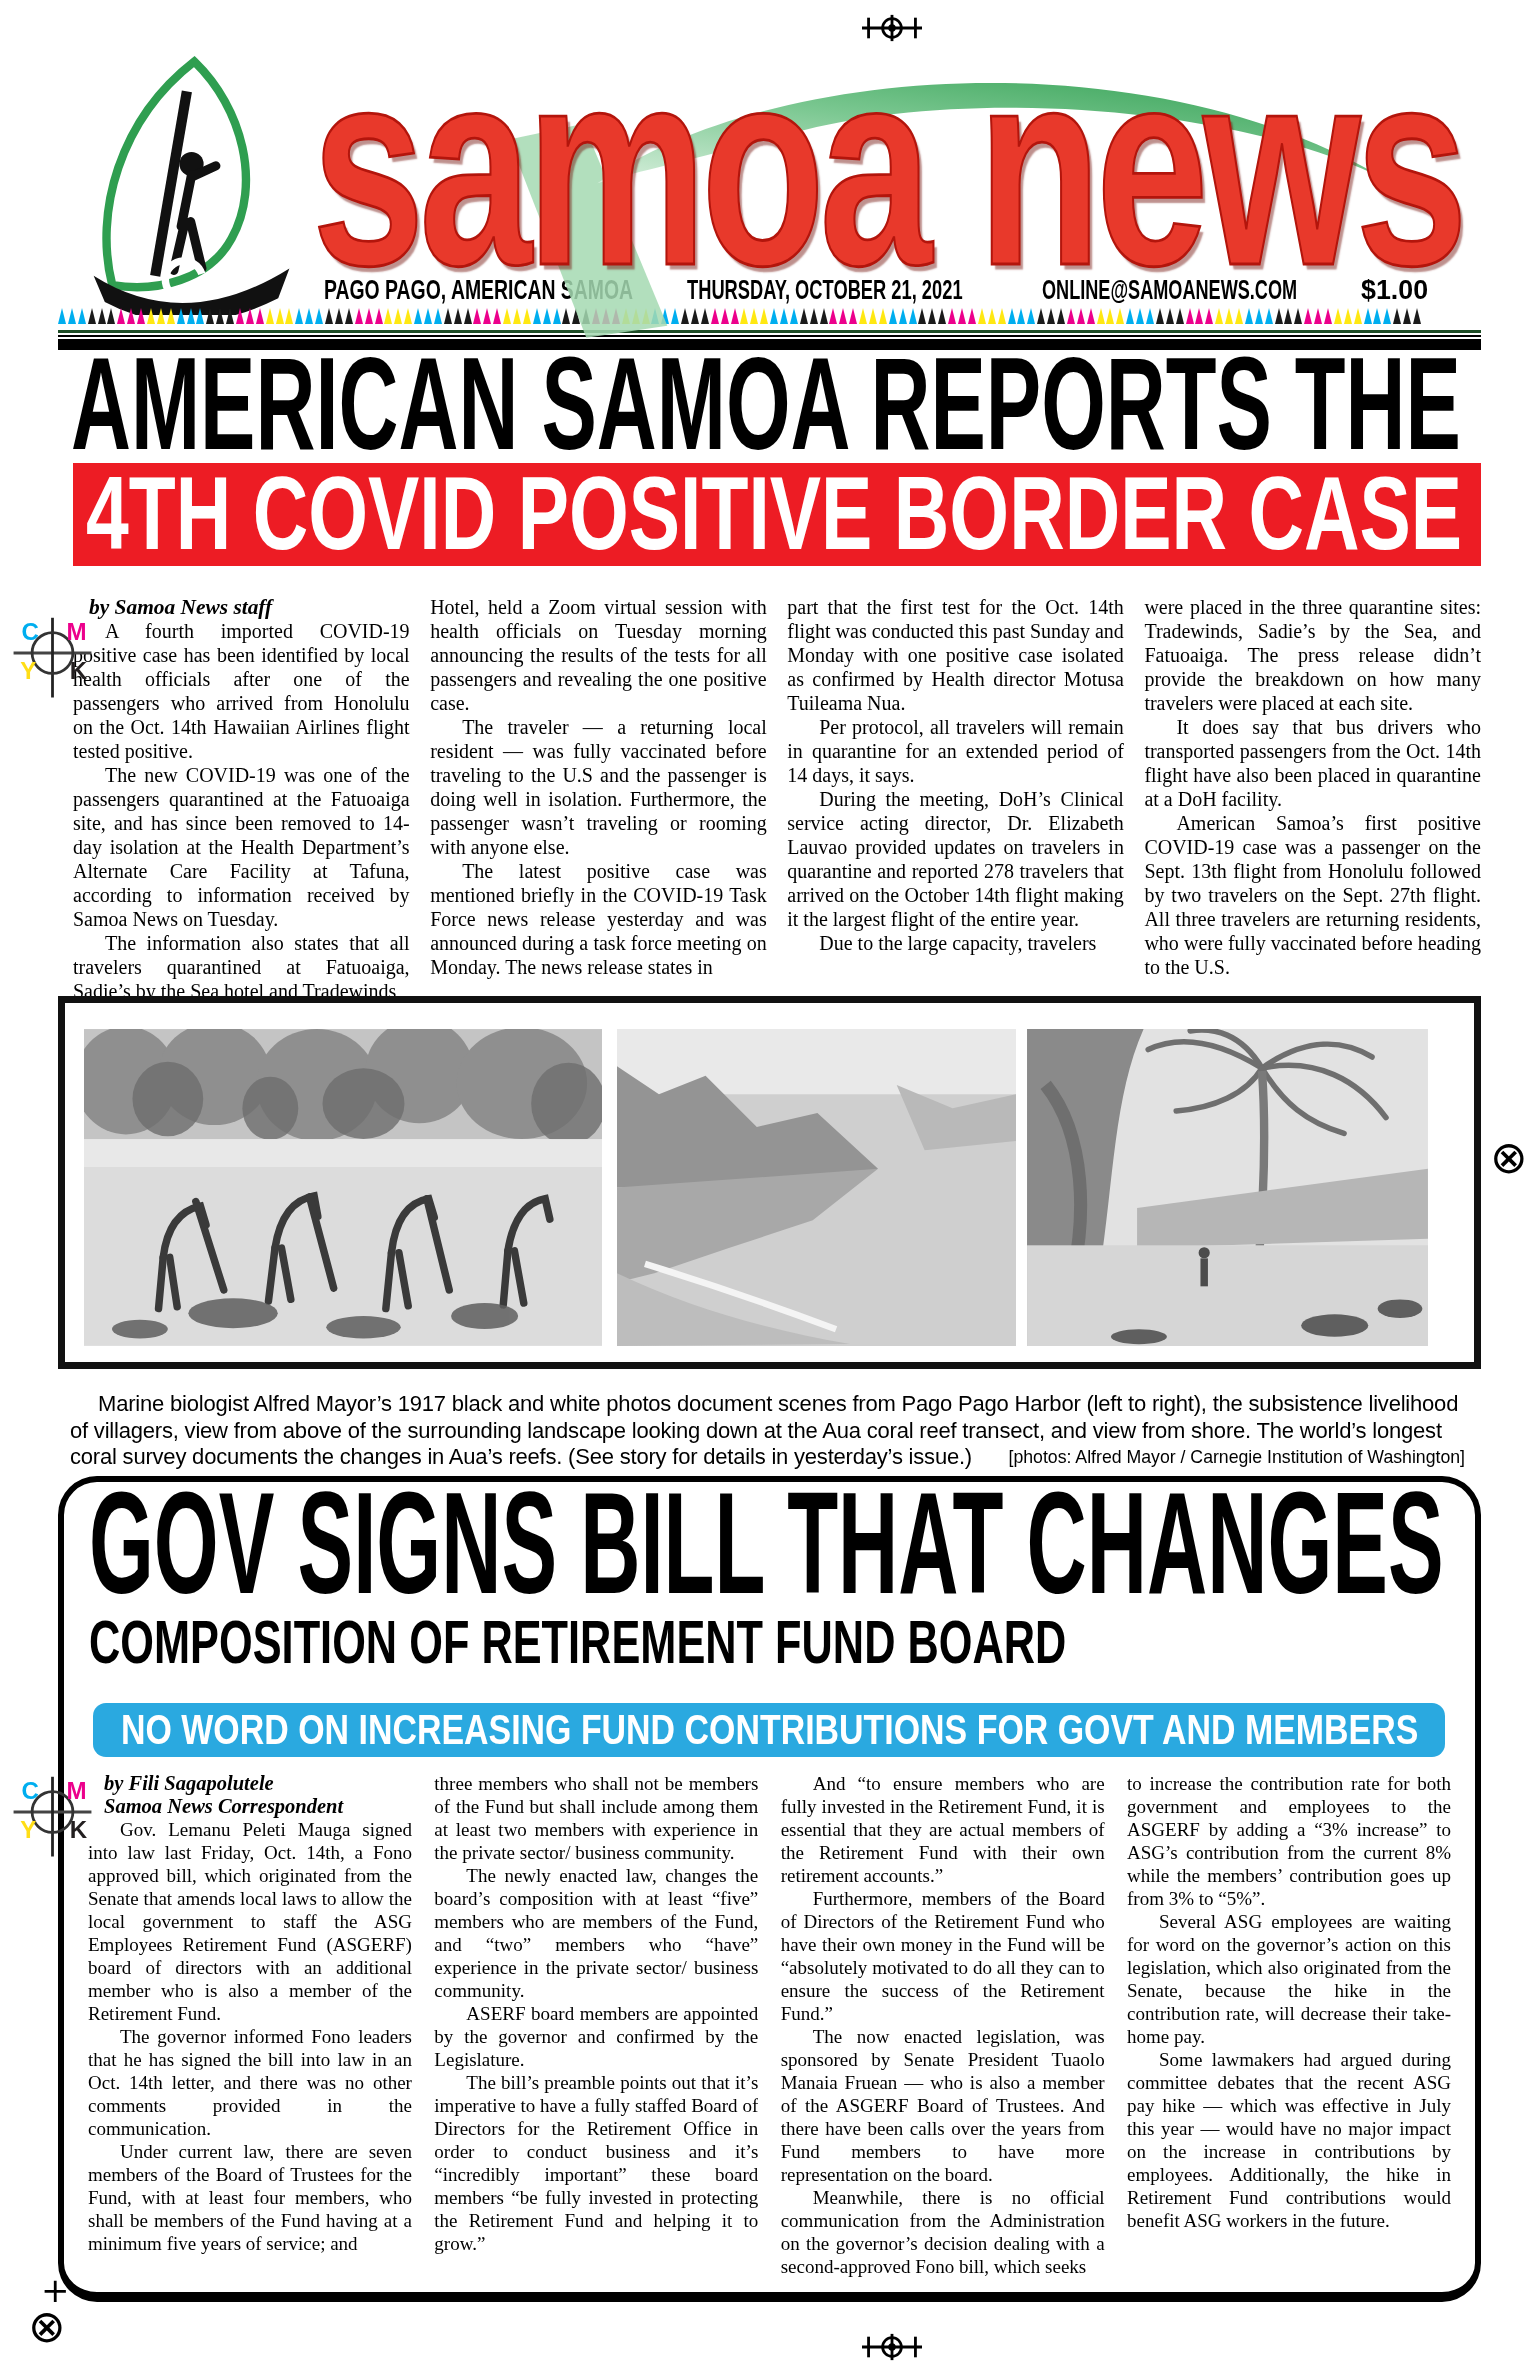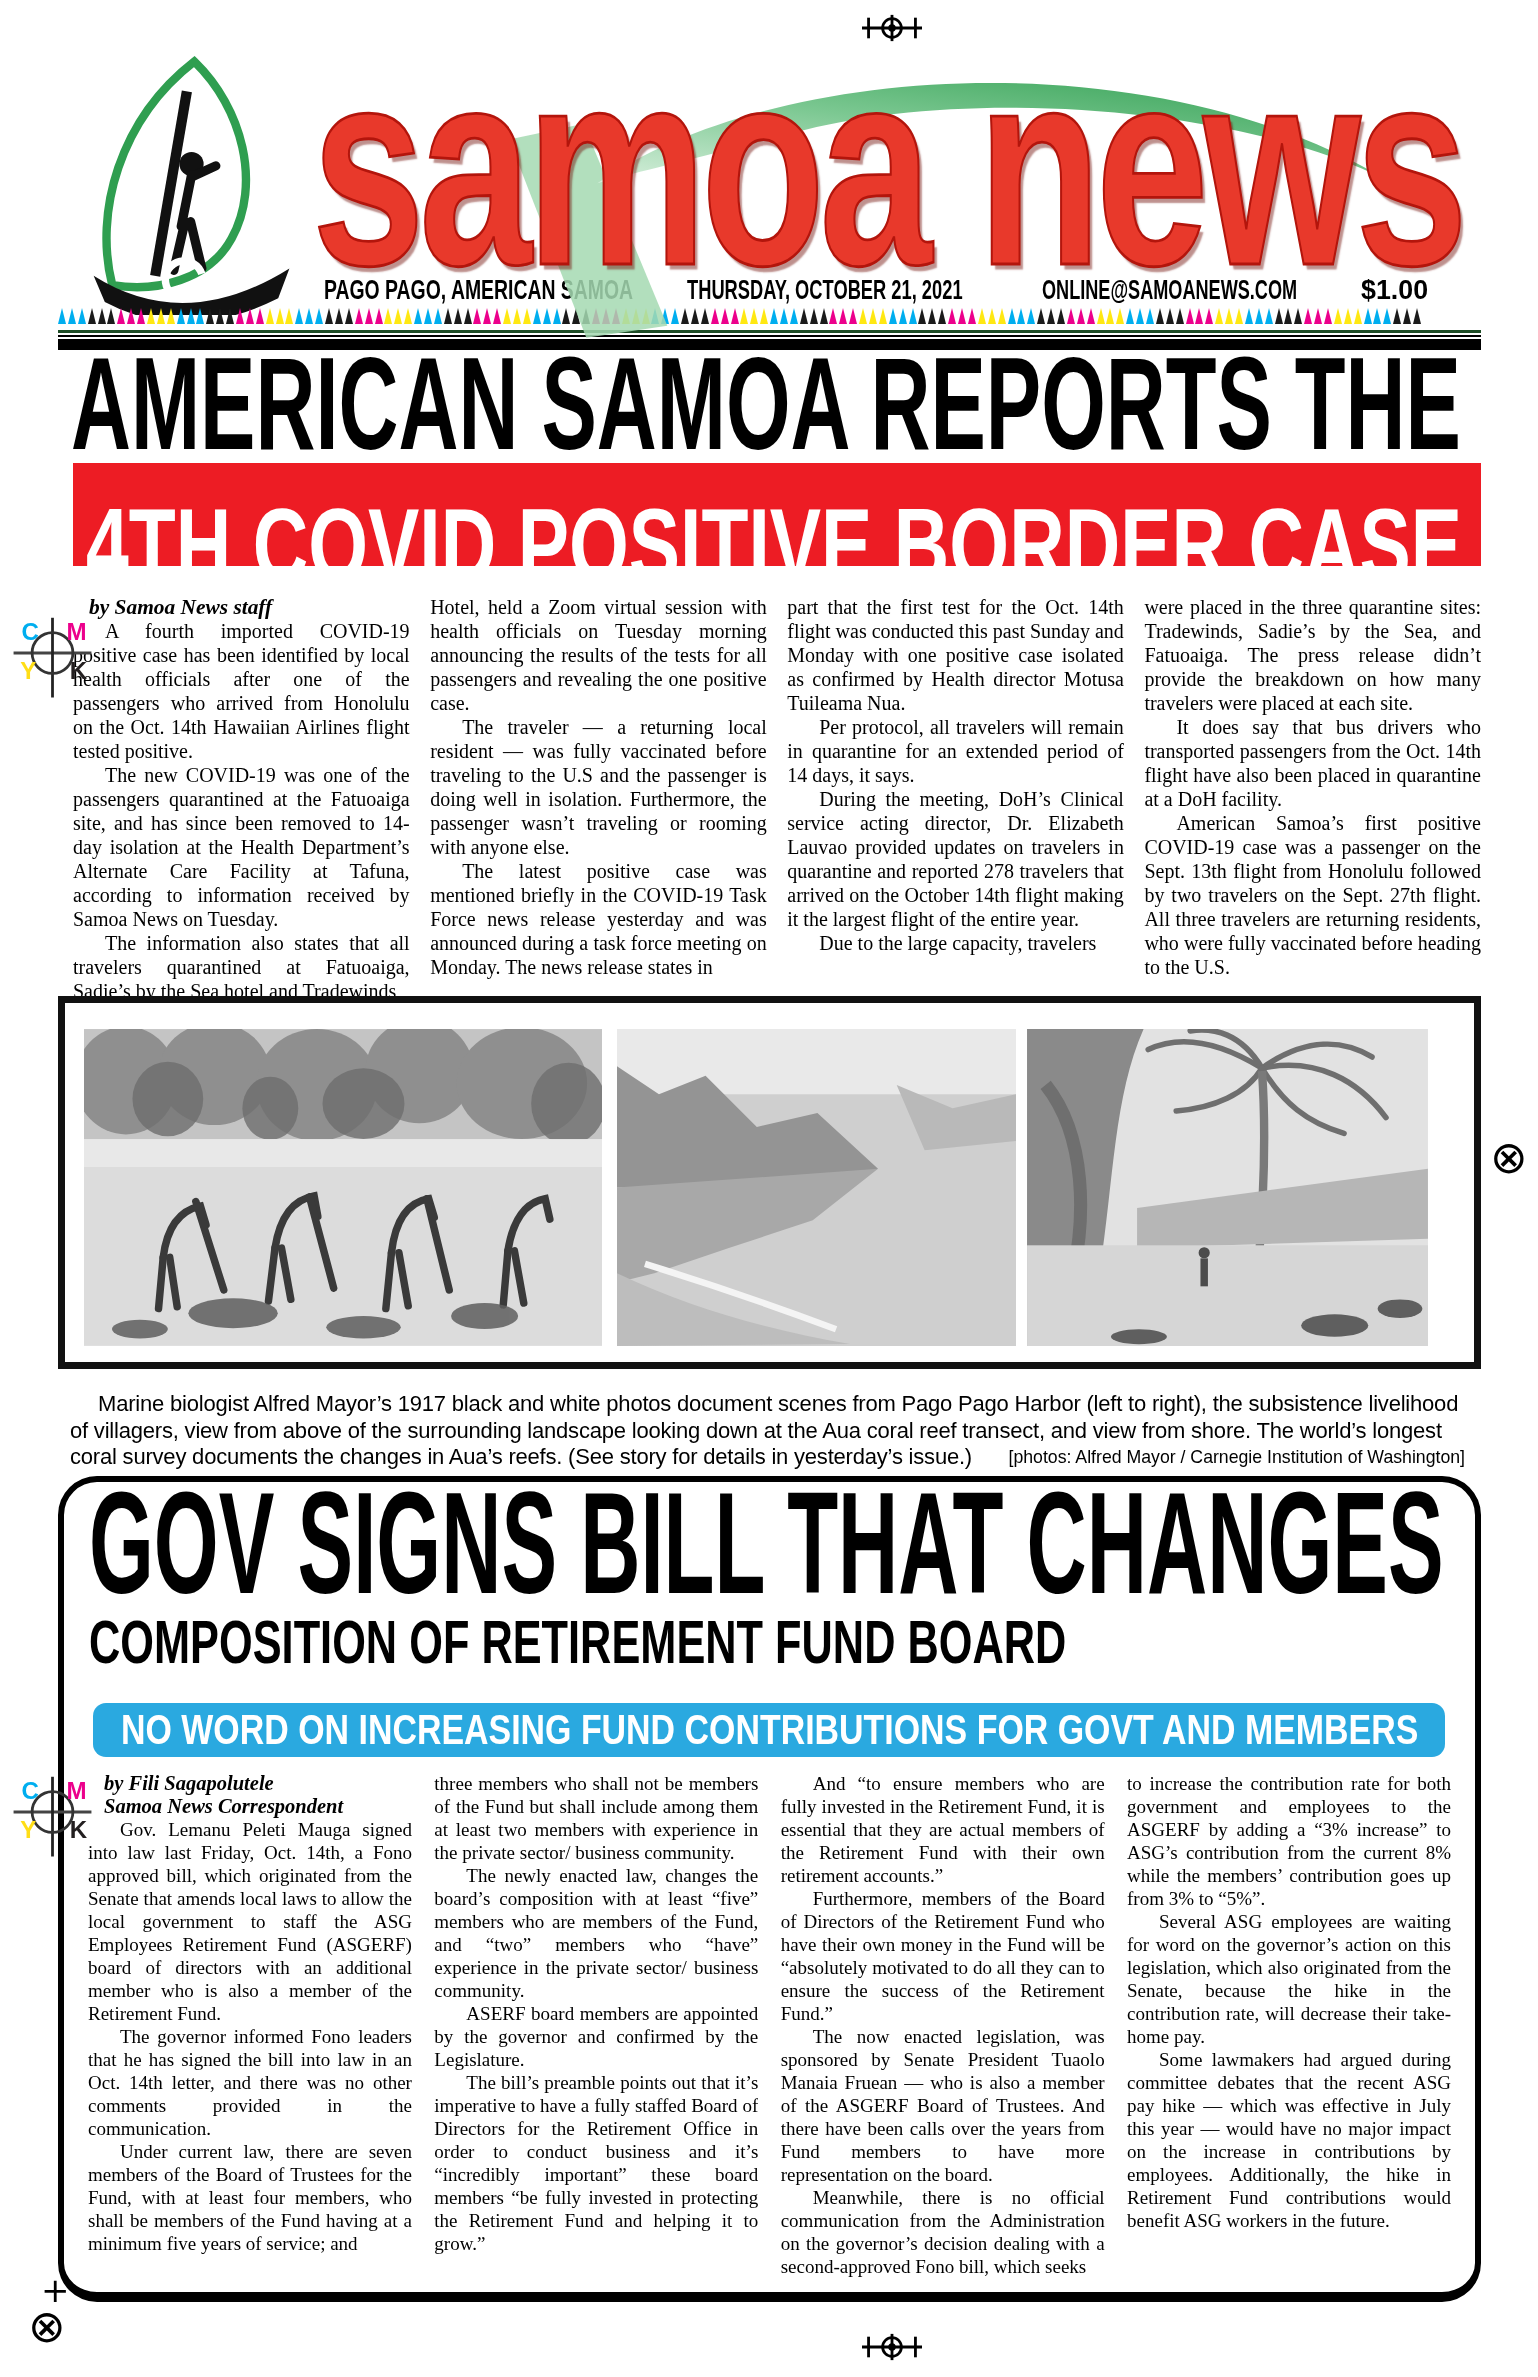--- a/index.html
+++ b/index.html
@@ -15,21 +15,21 @@
             text-shadow:4.7px 5.6px 1.9px rgba(110,10,5,.45);
             letter-spacing:-7.5px;}
   .info-item{font-family:"Liberation Sans",sans-serif;font-weight:700;font-size:27px;line-height:32px;}
   .tri{width:0;height:0;border-left:4.2px solid transparent;border-right:4.2px solid transparent;
        border-bottom:16px solid #000;display:inline-block;margin-right:1.9px;}
   .rule{position:absolute;left:58px;width:1423px;}
   
   .hl{font-family:"Liberation Sans",sans-serif;font-weight:700;}
   #h1a{left:71px;top:352px;width:1395px;height:106px;font-size:131px;line-height:104px;}
   #h1bar{left:73px;top:463px;width:1408px;height:103px;background:#ED1C24;}
-  #h1b{left:13px;right:13px;top:0;height:121px;font-size:104px;line-height:101px;color:#fff;margin-top:32px;}
+  #h1b{left:13px;right:13px;top:0;height:121px;font-size:104px;line-height:101px;color:#fff;}
   
   .article{position:absolute;display:flex;}
   .colx{flex:1 1 0;overflow:hidden;}
   .article p{margin:0;text-align:justify;text-indent:32px;}
   .article p.cont{text-indent:0;}
   .byline{font-weight:700;font-style:italic;margin-left:16px;}
   .article1{left:73px;top:595px;width:1408px;height:401px;gap:20.5px;font-size:20px;line-height:24px;}
   .article1 .byline{font-size:21.4px;line-height:24px;}
   .article2{left:88px;top:1772px;width:1363px;height:508px;gap:22.4px;font-size:19px;line-height:23px;}
   .article2 .byline{font-size:20.5px;line-height:23px;}

